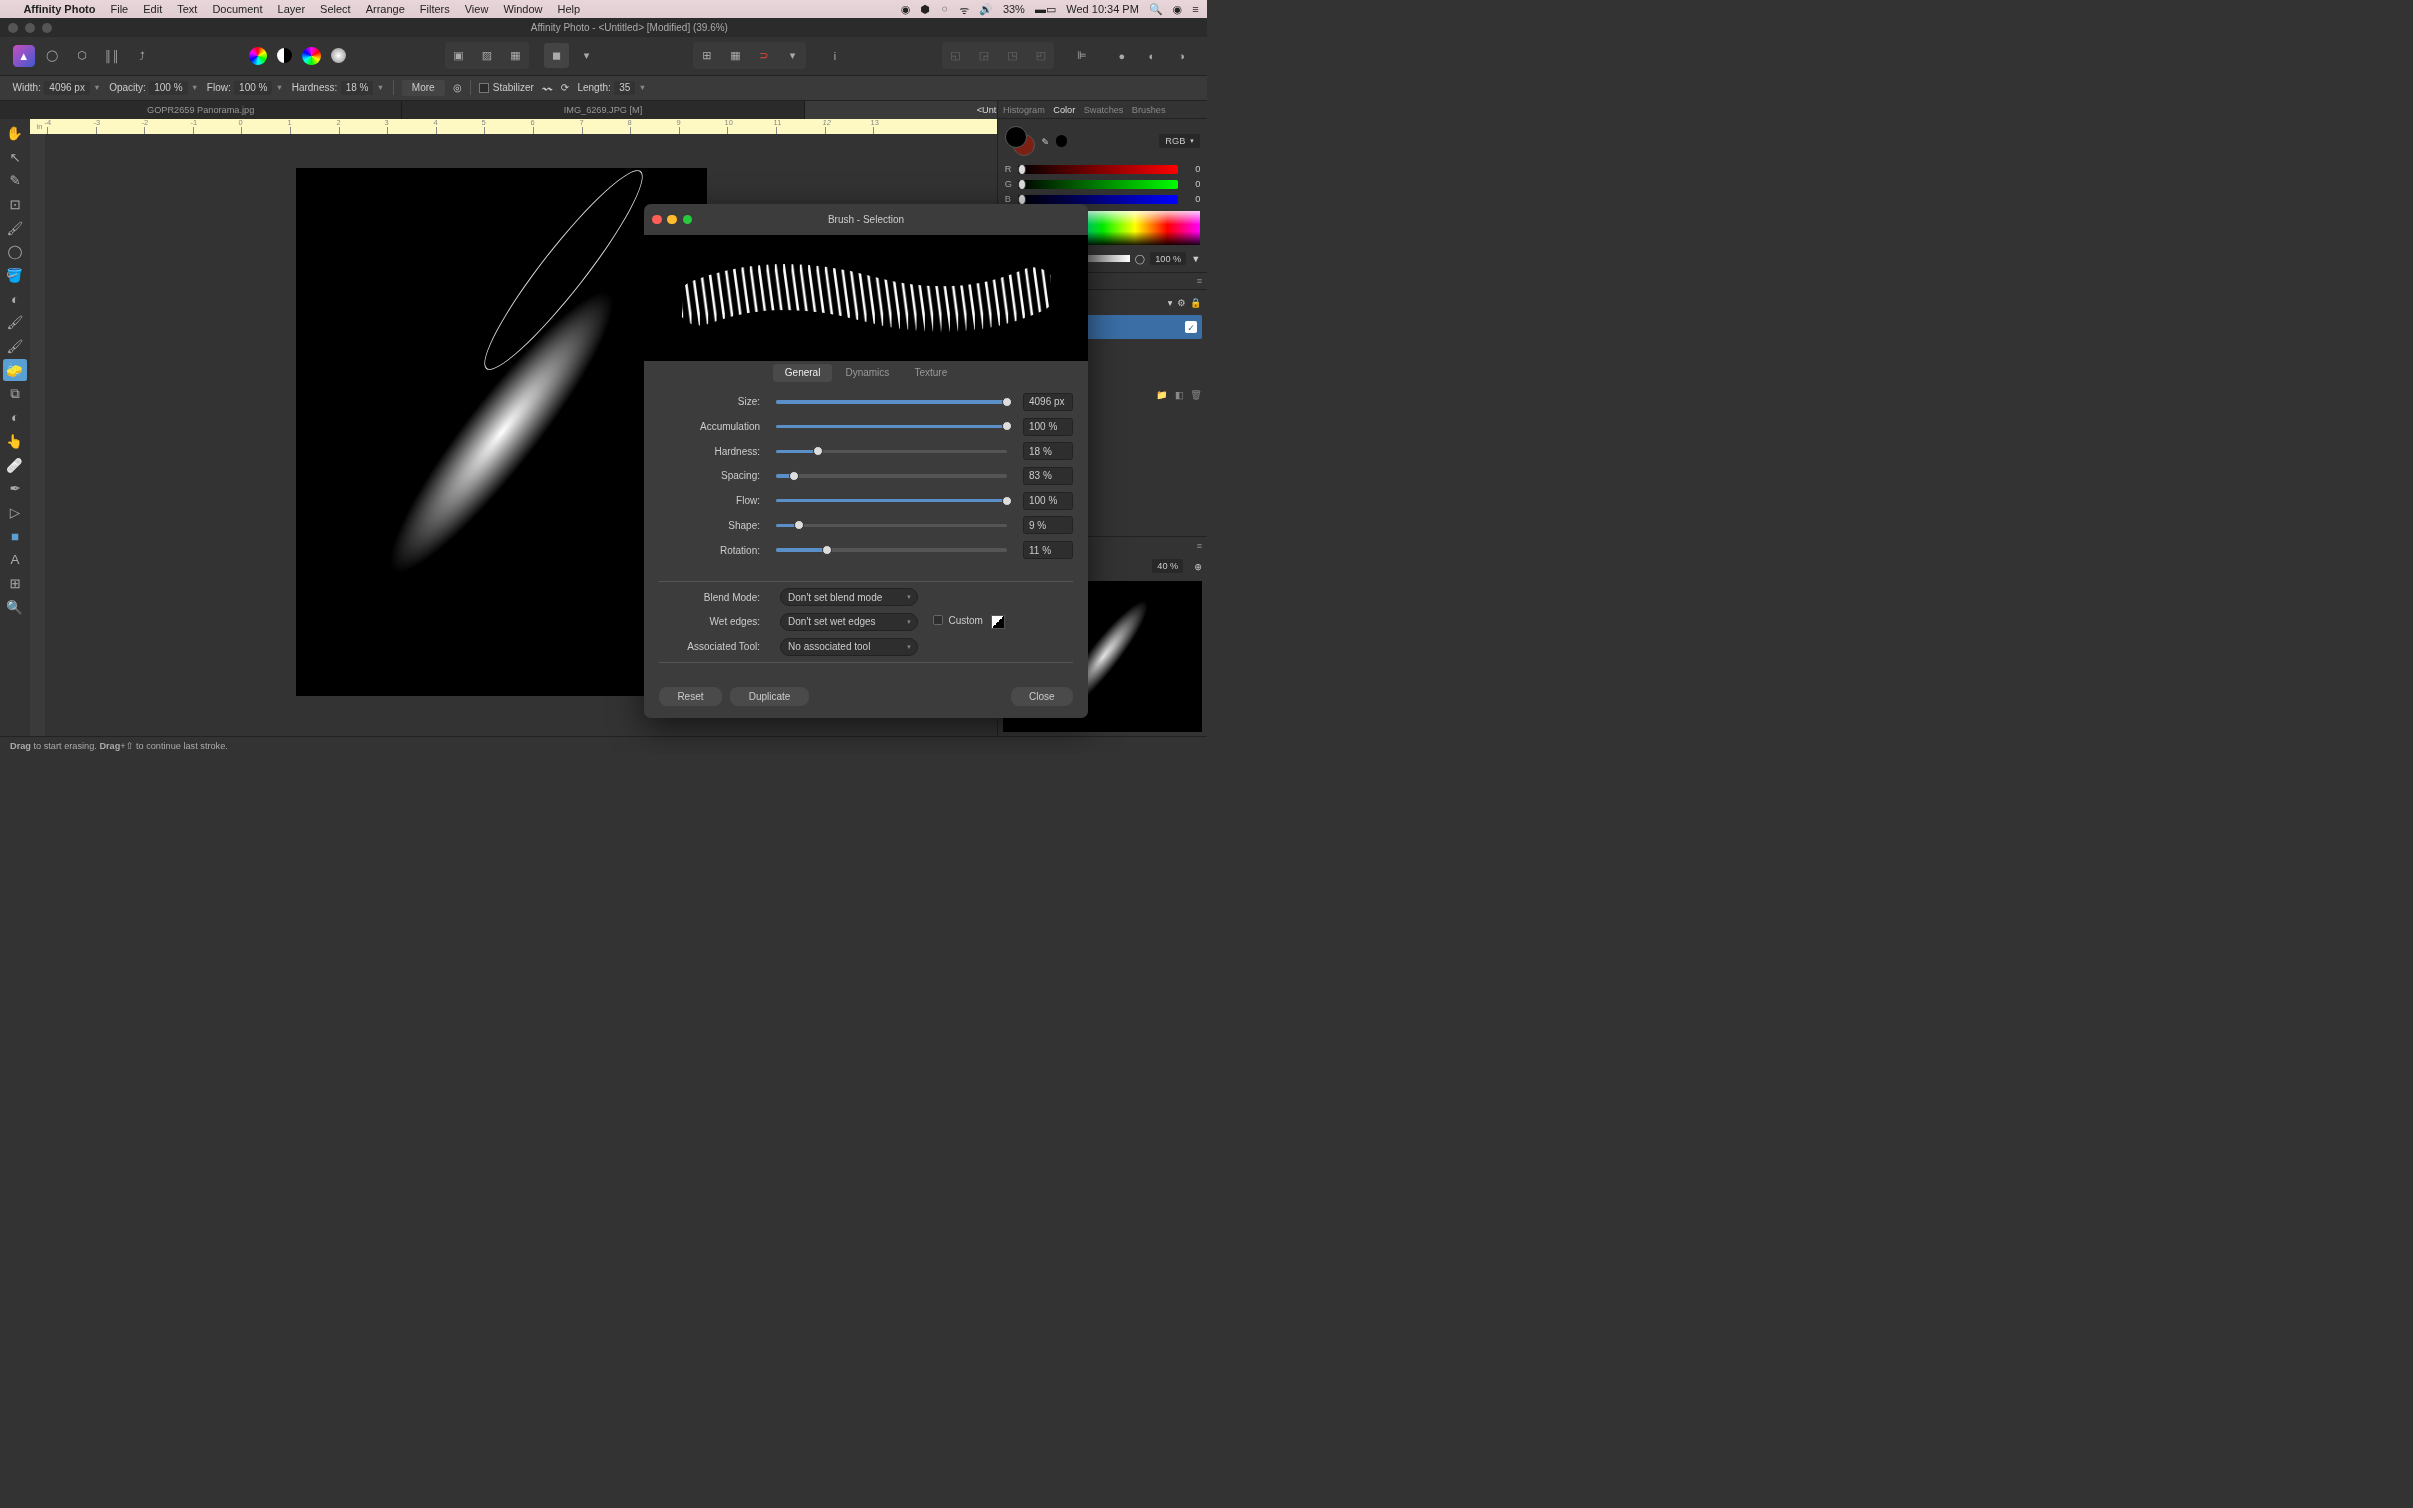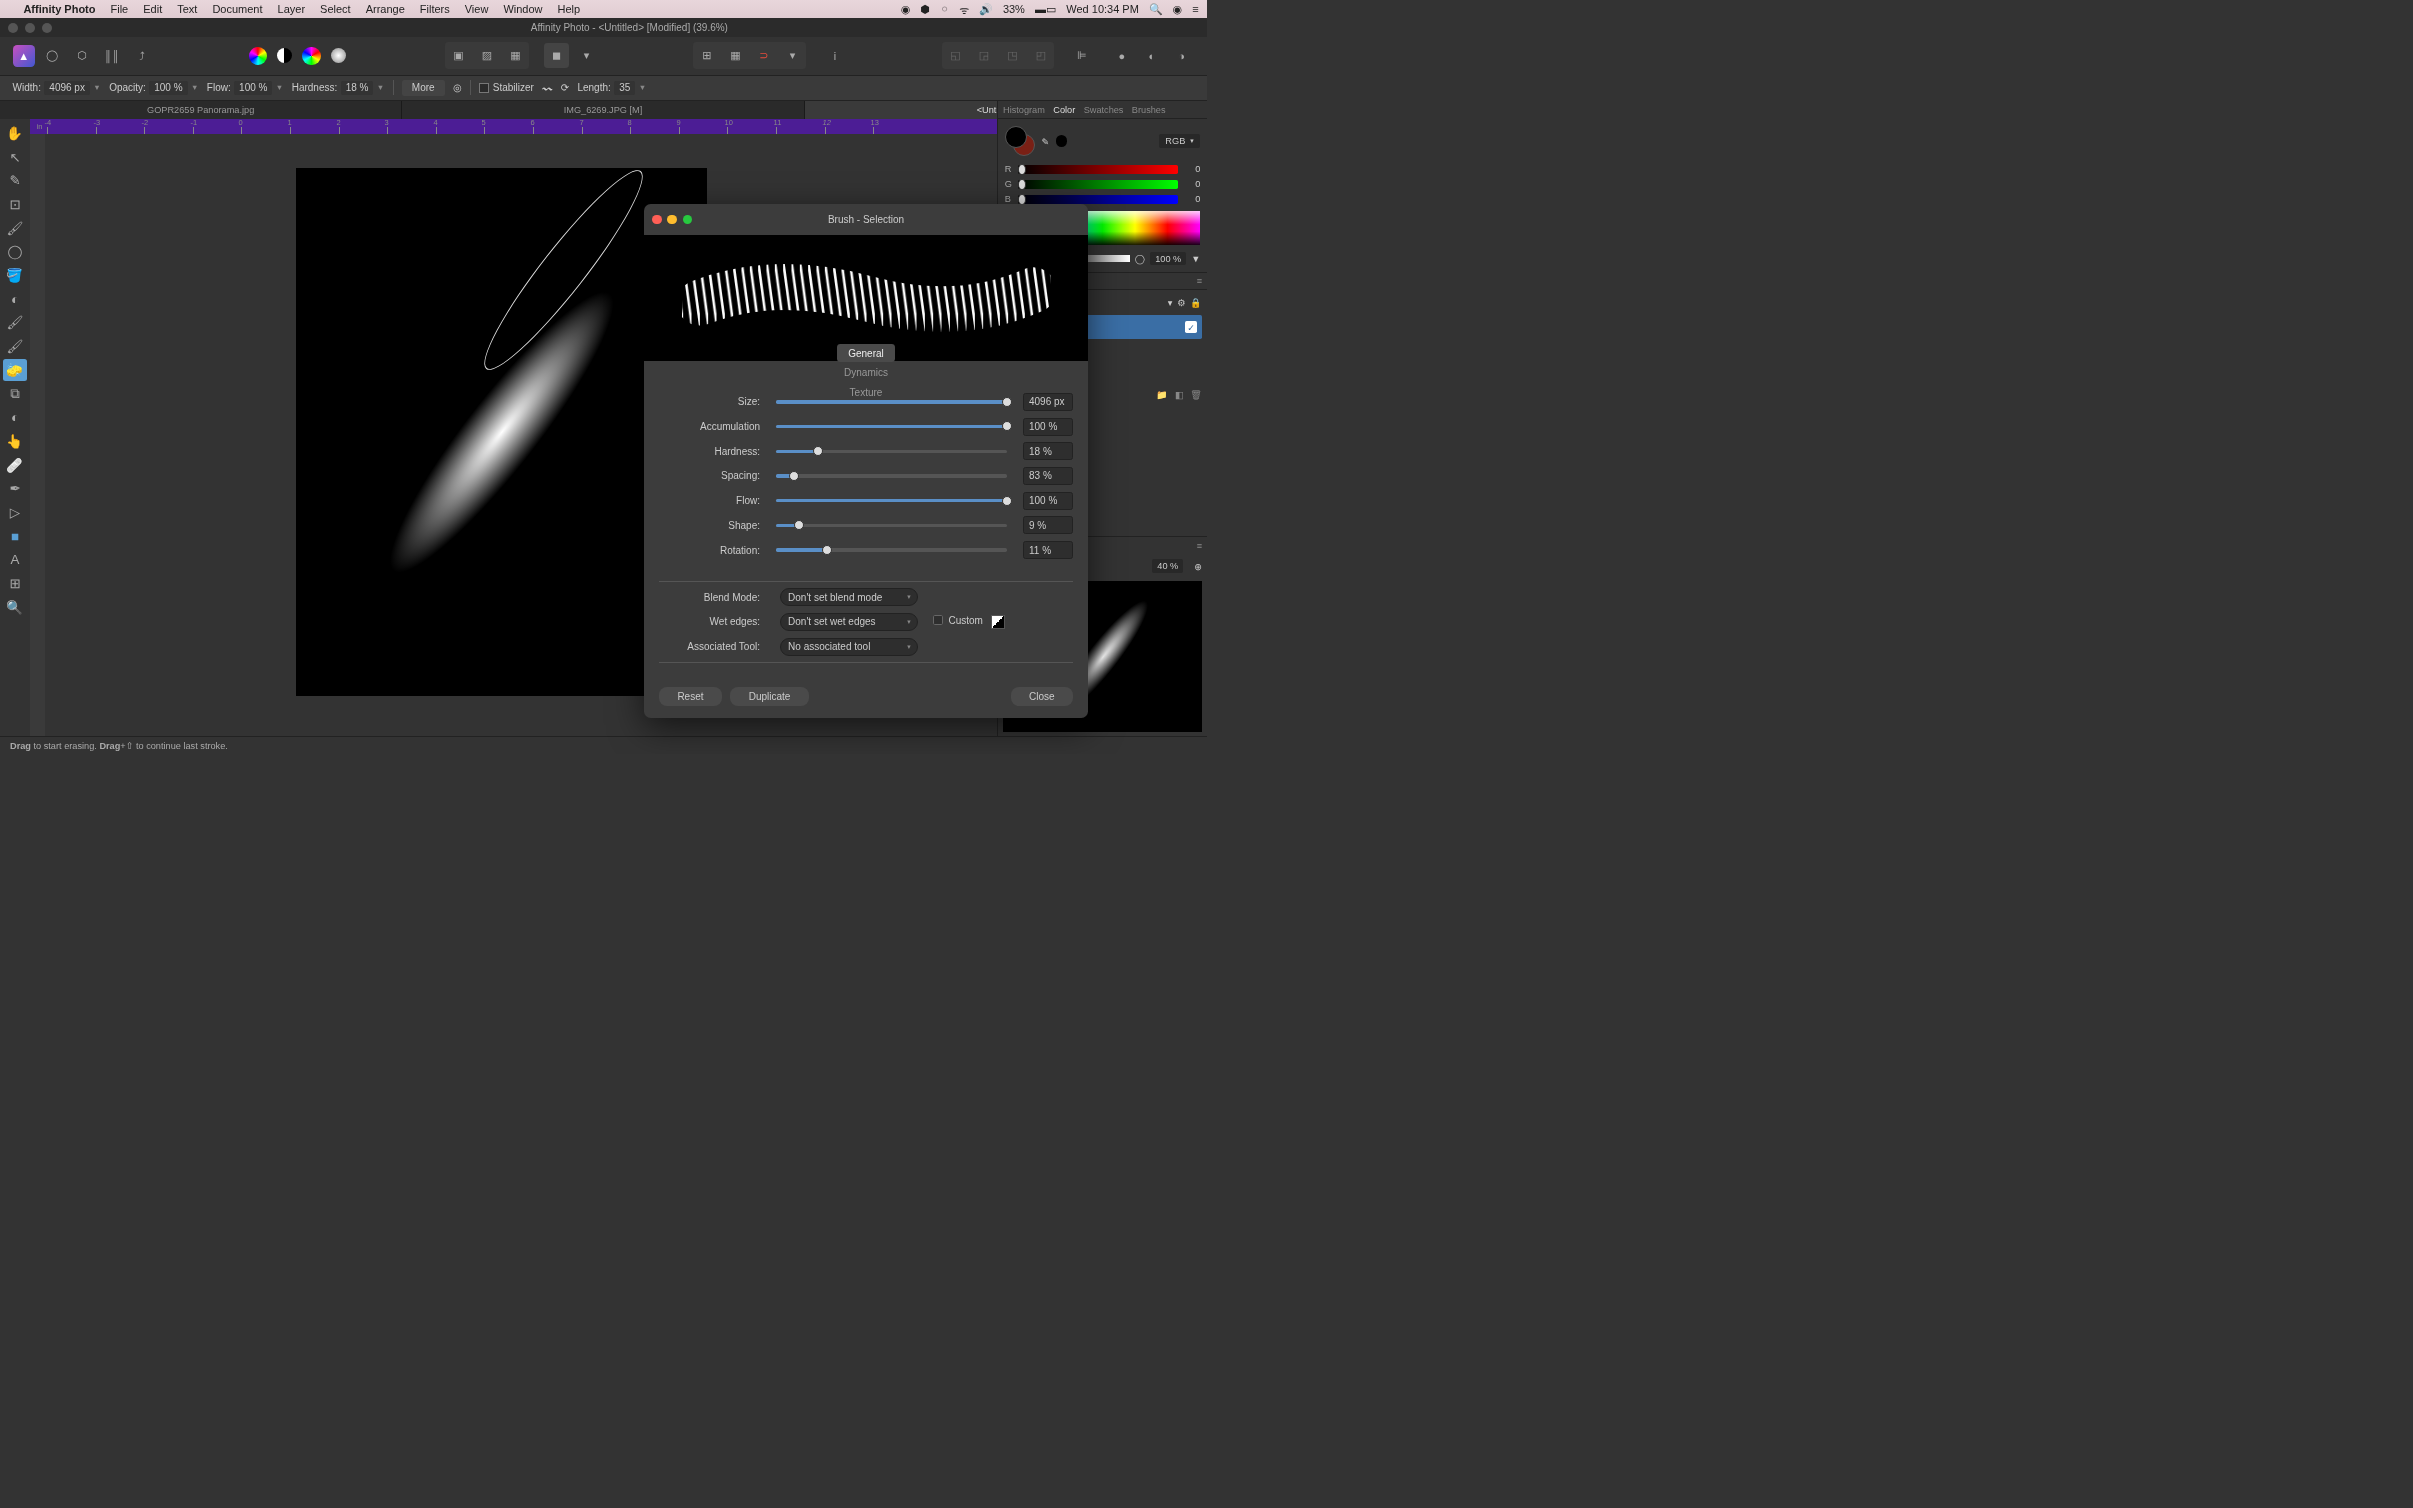--- a/index.html
+++ b/index.html
@@ -41,21 +41,21 @@
 .doctabs { height: 18.4px; background: #2a2a2a; display: flex; color:#999; font-size:9.2px; }
 .doctabs .tab { flex:1; display:flex; align-items:center; justify-content:center; border-right:0.8px solid #1a1a1a; position:relative; }
 .doctabs .tab.active { background:#3a3a3a; color:#ddd; }
 
 
 .main { position:absolute; top:119px; bottom:18.4px; left:0; right:210px; background:#333; }
 .left-tools { position:absolute; left:0; top:0; bottom:0; width:30px; background:#333; display:flex; flex-direction:column; align-items:center; padding-top:3.4px; gap:1.7px; }
 .left-tools .tool { width:23.5px; height:22px; display:flex; align-items:center; justify-content:center; color:#aaa; border-radius:2.5px; cursor:pointer; font-size:13.4px; }
 .left-tools .tool.active { background:#5a9fd4; color:#fff; }
 
-.ruler-h { position:absolute; top:0; left:30px; right:0; height:15px; background:#4c1d95; color:#888; font-size:7.5px; display:flex; align-items:flex-start; overflow:hidden; }
+.ruler-h { position:absolute; top:0; left:30px; right:0; height:15px; background:#fef9c3; color:#888; font-size:7.5px; display:flex; align-items:flex-start; overflow:hidden; }
 .ruler-h .unit { position:absolute; left:6.7px; top:2.5px; }
 .ruler-h .ticks { position:relative; flex:1; height:100%; margin-left:17px; }
 .ruler-h .tick { position:absolute; bottom:0; border-left:0.8px solid #888; height:6.7px; font-size:7.5px; }
 .ruler-h .tick span { position:absolute; top:-9.2px; left:-3.4px; }
 .ruler-v { position:absolute; top:15px; left:30px; bottom:0; width:15px; background:#3a3a3a; }
 .canvas-wrap { position:absolute; top:15px; left:45px; right:0; bottom:0; background:#333; overflow:hidden; }
 .canvas { position:absolute; left:251px; top:34px; width:411px; height:528px; background:#000; }
 .canvas .streak { position:absolute; left:50%; top:50%; width:503px; height:101px; background: radial-gradient(ellipse 50% 50%, rgba(255,255,255,1) 0%, rgba(255,255,255,0) 70%); transform: translate(-50%,-50%) rotate(-52deg); }
 .canvas .brush-outline { position:absolute; left:142px; top:80px; width:251px; height:44px; border:0.8px solid #ddd; border-radius:50%; transform: rotate(-52deg); transform-origin: center; }
 
@@ -99,21 +99,21 @@
 
 .dialog { position:absolute; left:644px; top:204px; width:444px; background:#3c3c3c; border-radius:6.7px; box-shadow:0 8.4px 34px rgba(0,0,0,0.6); z-index:100; color:#ccc; font-size:10px; }
 .dialog .dtitle { height:31px; display:flex; align-items:center; position:relative; }
 .dialog .dtitle .traffic { display:flex; gap:5.9px; padding-left:8.4px; }
 .dialog .dtitle .traffic .tc { width:9.2px; height:9.2px; border-radius:50%; }
 .dialog .dtitle .traffic .r { background:#ff5f56; }
 .dialog .dtitle .traffic .y { background:#ffbd2e; }
 .dialog .dtitle .traffic .g { background:#27c93f; }
 .dialog .dtitle .txt { position:absolute; left:0; right:0; text-align:center; color:#ccc; }
 .dialog .preview { height:126px; background:#000; display:flex; align-items:center; justify-content:center; overflow:hidden; }
-.dialog .dtabs { height:23.5px; display:flex; align-items:center; justify-content:center; gap:1.7px; background:#3c3c3c;flex-direction:column; }
+.dialog .dtabs { height:23.5px; display:flex; align-items:center; justify-content:center; gap:1.7px; background:#3c3c3c; }
 .dialog .dtabs .dtab { padding:3.4px 11.7px; border-radius:3.4px; color:#999; cursor:pointer; }
 .dialog .dtabs .dtab.active { background:#4a4a4a; color:#eee; }
 .dialog .props { padding:8.4px 15px; }
 .dialog .prop-row { display:flex; align-items:center; gap:16px; margin-bottom:6.7px; }
 .dialog .prop-row .plabel { width:101px; text-align:right; color:#ccc; }
 .dialog .prop-row .pslider { flex:1; height:3.4px; background:#555; border-radius:1.7px; position:relative; }
 .dialog .prop-row .pslider .fill { position:absolute; left:0; top:0; bottom:0; background:#5a8fc7; border-radius:1.7px; }
 .dialog .prop-row .pslider .knob { position:absolute; top:-3.4px; width:10px; height:10px; background:#ddd; border-radius:50%; border:0.8px solid #333; transform:translateX(-50%); }
 .dialog .prop-row .pval { width:50px; background:#2e2e2e; padding:2.5px 5px; border-radius:2.5px; text-align:left; border:0.8px solid #222; }
 .dialog .divider { height:0.8px; background:#555; margin:6.7px 0; }

